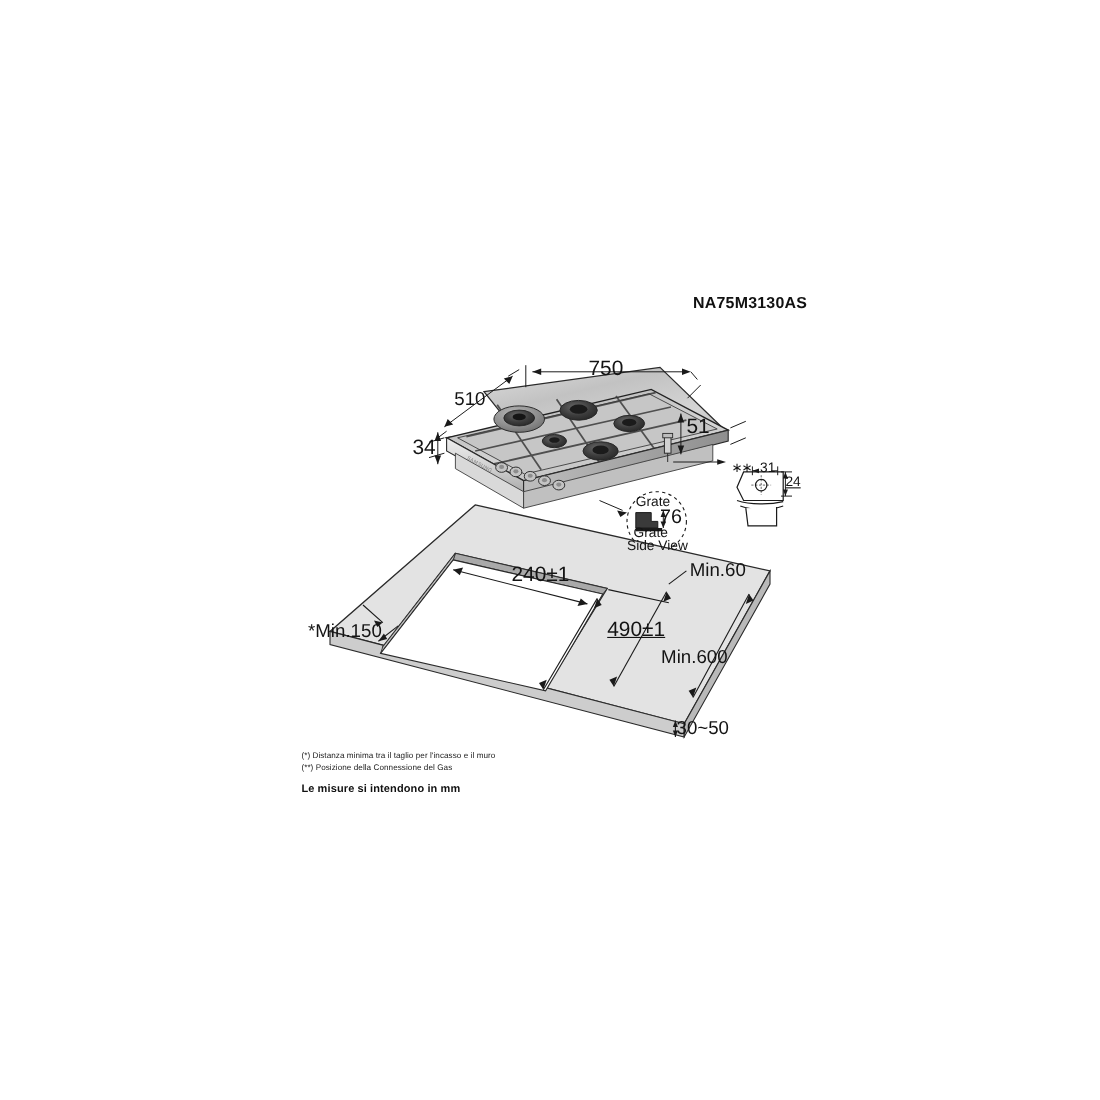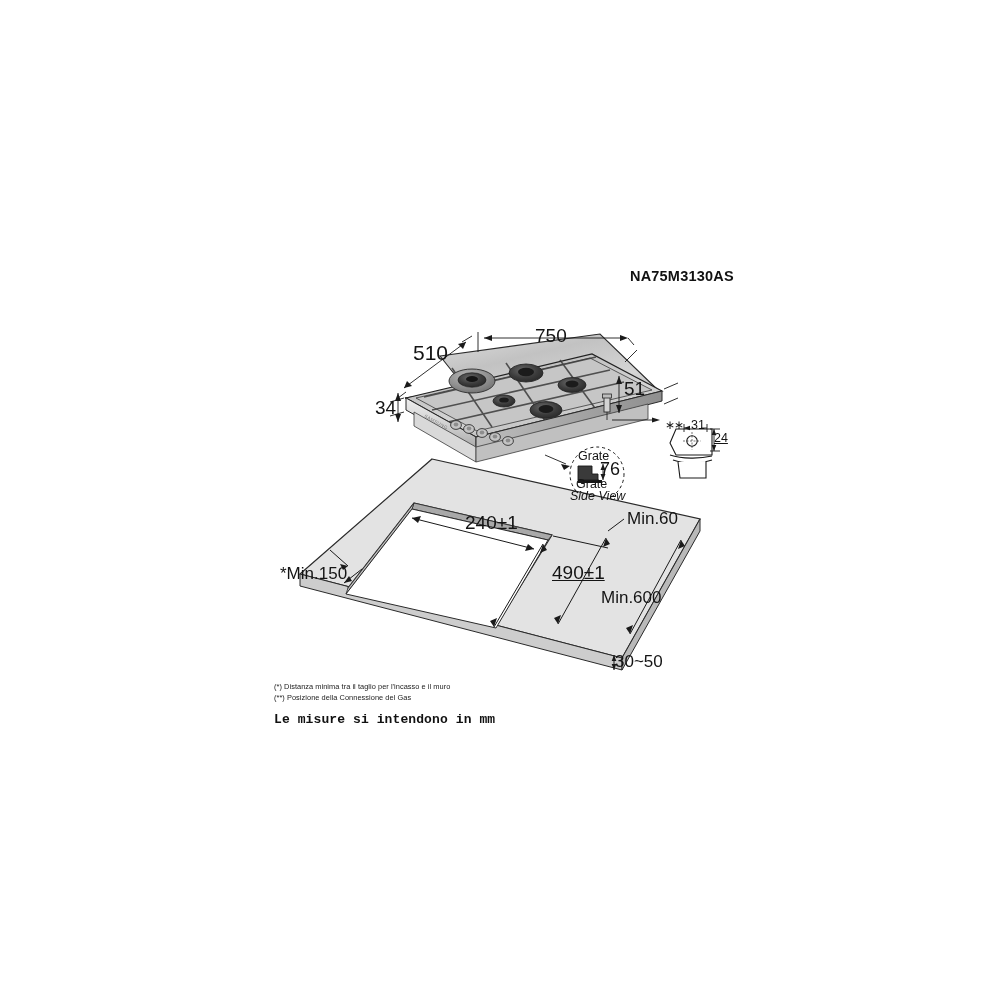--- a/index.html
+++ b/index.html
@@ -37,21 +37,21 @@
 
   
   .dim {
     position: absolute;
     white-space: nowrap;
     color: #141414;
     font-weight: 400;
     line-height: 1;
   }
   .dim-750  { left: 535px; top: 326px; font-size: 19px; }
-  .dim-510  { left: 413px; top: 342px; font-size: 21px; }
+  .dim-510  { left: 413px; top: 354px; font-size: 17px; }
   .dim-51   { left: 624px; top: 379px; font-size: 19px; }
   .dim-34   { left: 375px; top: 398px; font-size: 19px; }
   .dim-56   { left: 600px; top: 460px; font-size: 18px; }
   .dim-31   { left: 691px; top: 419px; font-size: 12.5px; }
   .dim-24   { left: 714px; top: 432px; font-size: 12.5px; text-decoration: underline; }
   .dim-starstar { left: 665px; top: 419px; font-size: 12px; letter-spacing: -1px;}
   .dim-560  { left: 465px; top: 513px; font-size: 19px; }
   .dim-490  { left: 552px; top: 563px; font-size: 19px; text-decoration: underline; }
   .dim-min60  { left: 627px; top: 510px; font-size: 17px; }
   .dim-min600 { left: 601px; top: 589px; font-size: 17px; }
@@ -61,43 +61,42 @@
   .detail-word {
     position: absolute;
     white-space: nowrap;
     color: #141414;
     font-size: 12.5px;
     line-height: 1.05;
     text-align: center;
   }
   .word-grate { left: 578px; top: 450px; font-size: 12.5px;}
   .word-panel { left: 576px; top: 478px; font-size: 12.5px;}
-  .word-sideview { left: 570px; top: 490px; font-size: 12.5px; font-style: italic;}
+  .word-sideview { left: 570px; top: 490px; font-size: 12.5px;}
 
   
   .footnotes {
     position: absolute;
     left: 274px;
     top: 681px;
     font-size: 7.4px;
     line-height: 1.52;
     color: #1a1a1a;
     letter-spacing: 0.05px;
   }
   .footnote-line { white-space: nowrap; }
   .units-note {
     position: absolute;
     left: 274px;
     top: 712px;
-    font-size: 13px;
+    font-size: 10px;
     font-weight: bold;
     color: #111;
     white-space: nowrap;
     letter-spacing: 0.1px;
-    font-family: Liberation Mono, monospace;
   }
 </style>
 </head>
 <body>
 
 <div id="sheet">
 
   <div class="model-title">NA75M3130AS</div>
 
   <svg width="1000" height="1000" viewBox="0 0 1000 1000" style="position:absolute;left:0;top:0;">

